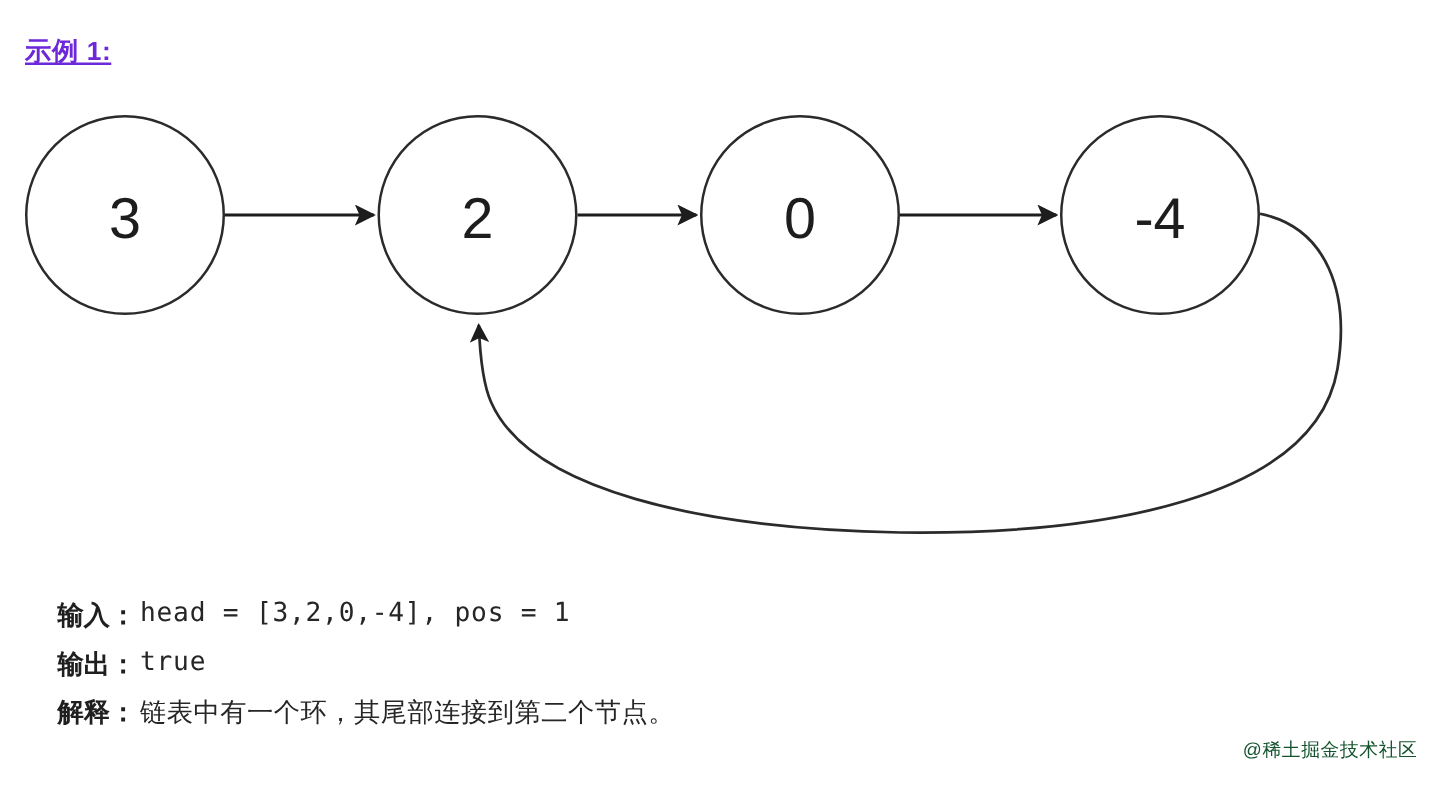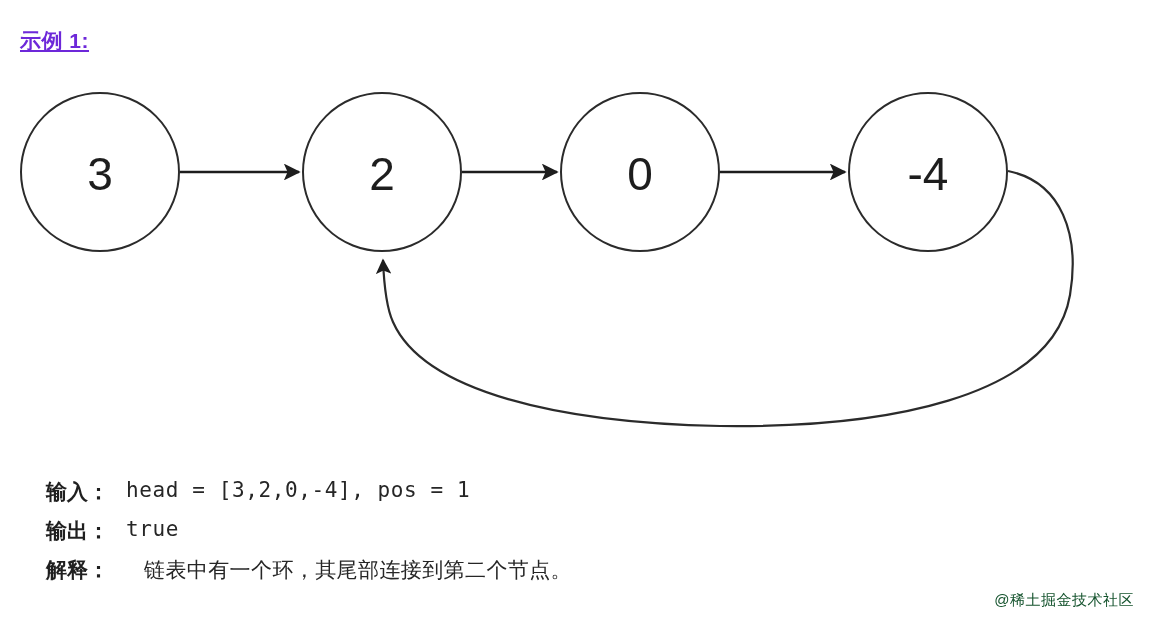--- a/index.html
+++ b/index.html
@@ -69,29 +69,27 @@
     font-weight: bold;
     color: #1f1f1f;
     letter-spacing: 0px;
   }
   .io-value-mono {
     font-family: "DejaVu Sans Mono", "Liberation Mono", monospace;
     font-size: 21px;
     color: #262626;
     letter-spacing: 0.6px;
     padding-left: 3px;
-    margin-left: 14px;
   }
   .io-value-cjk {
     font-family: "Liberation Sans", "DejaVu Sans", sans-serif;
     font-size: 21px;
     color: #262626;
     letter-spacing: 0.4px;
     padding-left: 3px;
-    margin-left: 32px;
   }
 
   
   .watermark {
     position: absolute;
     right: 18px;
     bottom: 18px;
     font-size: 15px;
     color: #14532d;
     font-family: "Liberation Sans", "DejaVu Sans", sans-serif;

